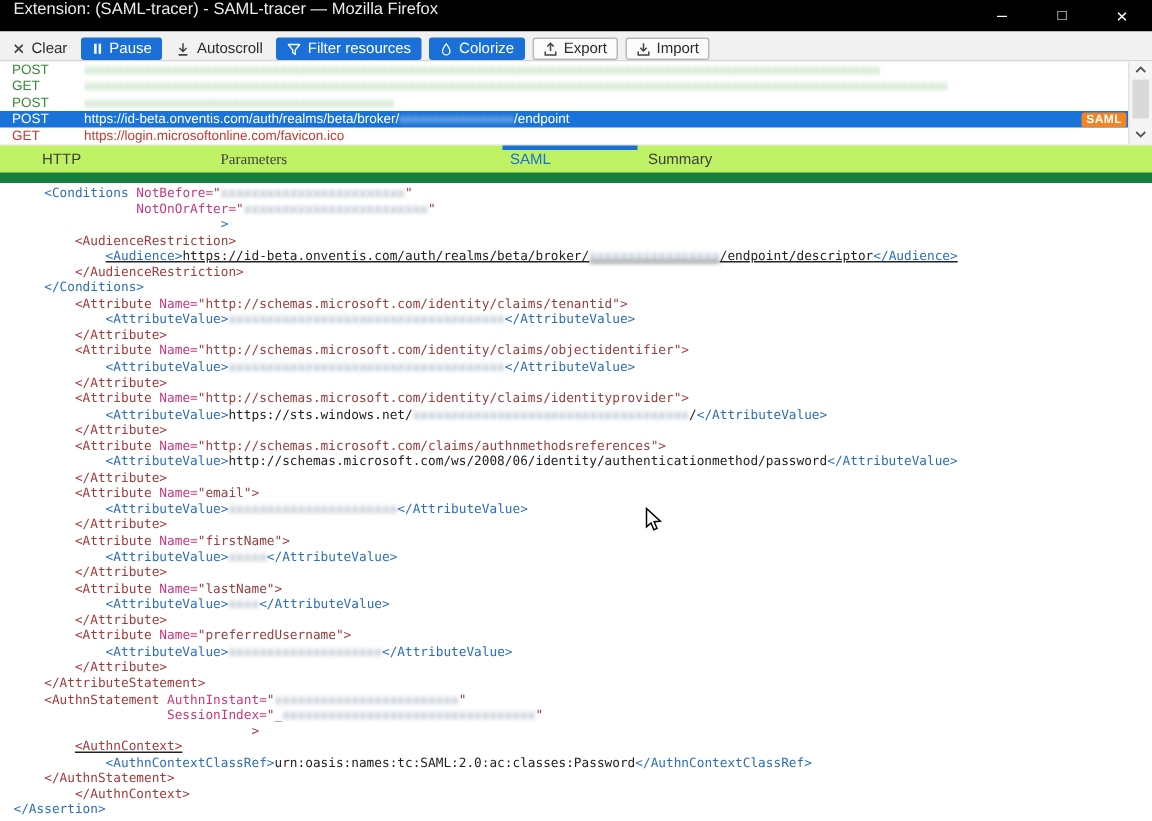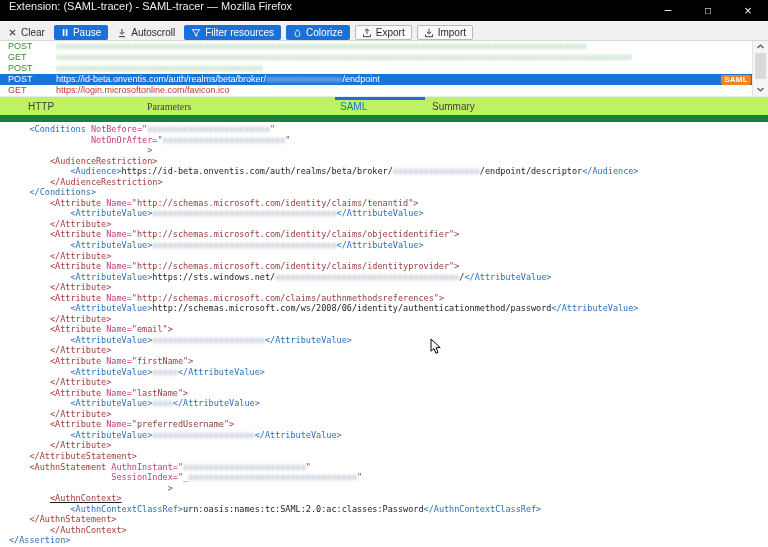--- a/index.html
+++ b/index.html
@@ -172,21 +172,21 @@
     <span class="tab" style="left: 147px; font-family: Liberation Serif, serif;">Parameters</span>
     <span class="tab active" style="left: 340px;">SAML</span>
     <span class="tab" style="left: 432px;">Summary</span>
   </div>
 
 <div class="xml" id="xml">
     <div class="xline" style="padding-left: 4ch;"><span class="k-tb">&lt;Conditions </span><span class="k-an">NotBefore=</span><span class="k-av">"</span><span class="blur c-xml">xxxxxxxxxxxxxxxxxxxxxxxx</span><span class="k-av">"</span></div>
     <div class="xline" style="padding-left: 16ch;"><span class="k-an">NotOnOrAfter=</span><span class="k-av">"</span><span class="blur c-xml">xxxxxxxxxxxxxxxxxxxxxxxx</span><span class="k-av">"</span></div>
     <div class="xline" style="padding-left: 27ch;"><span class="k-tb">&gt;</span></div>
     <div class="xline" style="padding-left: 8ch;"><span class="k-tr">&lt;AudienceRestriction&gt;</span></div>
-    <div class="xline" style="padding-left: 12ch;"><span class="k-tb">&lt;Audience&gt;</span><span class="k-tx">https://id-beta.onventis.com/auth/realms/beta/broker/</span><span class="blur c-xml">xxxxxxxxxxxxxxxxx</span><span class="k-tx">/endpoint/descriptor</span><span class="k-tb">&lt;/Audience&gt;</span></div>
+    <div class="xline" style="padding-left: 12ch; text-decoration: underline;"><span class="k-tb">&lt;Audience&gt;</span><span class="k-tx">https://id-beta.onventis.com/auth/realms/beta/broker/</span><span class="blur c-xml">xxxxxxxxxxxxxxxxx</span><span class="k-tx">/endpoint/descriptor</span><span class="k-tb">&lt;/Audience&gt;</span></div>
     <div class="xline" style="padding-left: 8ch;"><span class="k-tr">&lt;/AudienceRestriction&gt;</span></div>
     <div class="xline" style="padding-left: 4ch;"><span class="k-tb">&lt;/Conditions&gt;</span></div>
     <div class="xline" style="padding-left: 8ch;"><span class="k-tr">&lt;Attribute </span><span class="k-an">Name=</span><span class="k-av">"http://schemas.microsoft.com/identity/claims/tenantid"</span><span class="k-tr">&gt;</span></div>
     <div class="xline" style="padding-left: 12ch;"><span class="k-tb">&lt;AttributeValue&gt;</span><span class="blur c-xml">xxxxxxxxxxxxxxxxxxxxxxxxxxxxxxxxxxxx</span><span class="k-tb">&lt;/AttributeValue&gt;</span></div>
     <div class="xline" style="padding-left: 8ch;"><span class="k-tr">&lt;/Attribute&gt;</span></div>
     <div class="xline" style="padding-left: 8ch;"><span class="k-tr">&lt;Attribute </span><span class="k-an">Name=</span><span class="k-av">"http://schemas.microsoft.com/identity/claims/objectidentifier"</span><span class="k-tr">&gt;</span></div>
     <div class="xline" style="padding-left: 12ch;"><span class="k-tb">&lt;AttributeValue&gt;</span><span class="blur c-xml">xxxxxxxxxxxxxxxxxxxxxxxxxxxxxxxxxxxx</span><span class="k-tb">&lt;/AttributeValue&gt;</span></div>
     <div class="xline" style="padding-left: 8ch;"><span class="k-tr">&lt;/Attribute&gt;</span></div>
     <div class="xline" style="padding-left: 8ch;"><span class="k-tr">&lt;Attribute </span><span class="k-an">Name=</span><span class="k-av">"http://schemas.microsoft.com/identity/claims/identityprovider"</span><span class="k-tr">&gt;</span></div>
     <div class="xline" style="padding-left: 12ch;"><span class="k-tb">&lt;AttributeValue&gt;</span><span class="k-tx">https://sts.windows.net/</span><span class="blur c-xml">xxxxxxxxxxxxxxxxxxxxxxxxxxxxxxxxxxxx</span><span class="k-tx">/</span><span class="k-tb">&lt;/AttributeValue&gt;</span></div>

